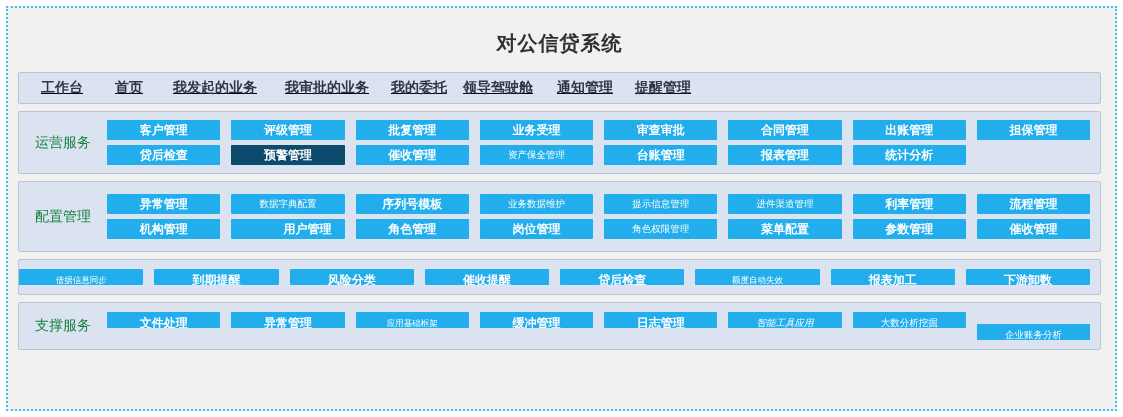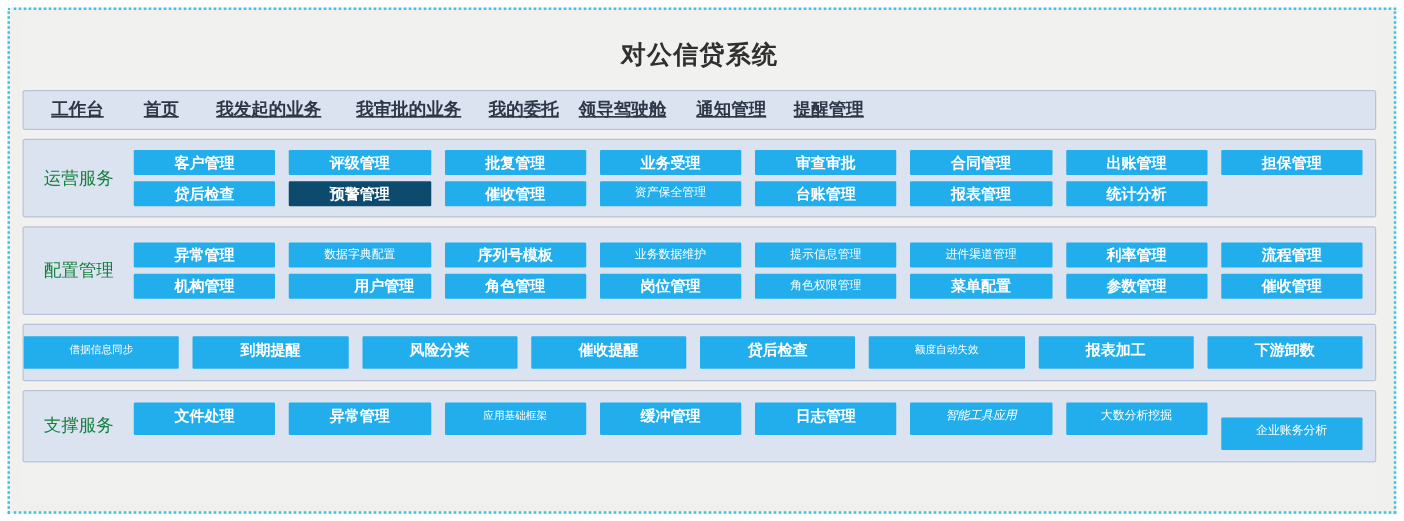--- a/index.html
+++ b/index.html
@@ -121,21 +121,21 @@
     font-size: 9.5px;
     font-weight: normal;
   }
   .btn.tiny {
     font-size: 8.5px;
     font-weight: normal;
   }
 
   
   .group.single .btn {
-    height: 26px;
+    height: 16px;
     line-height: 22px;
   }
   #group-pilianqufuwu .group-grid,
   #group-zhichengfuwu .group-grid {
     row-gap: 0;
   }
   #group-yunyingfuwu { padding-top: 8px; padding-bottom: 8px; }
   #group-peizhiguanli { padding-top: 12px; padding-bottom: 12px; }
   #group-pilianqufuwu { padding-top: 9px; padding-bottom: 9px; }
   #group-zhichengfuwu { padding-top: 9px; padding-bottom: 9px; }

